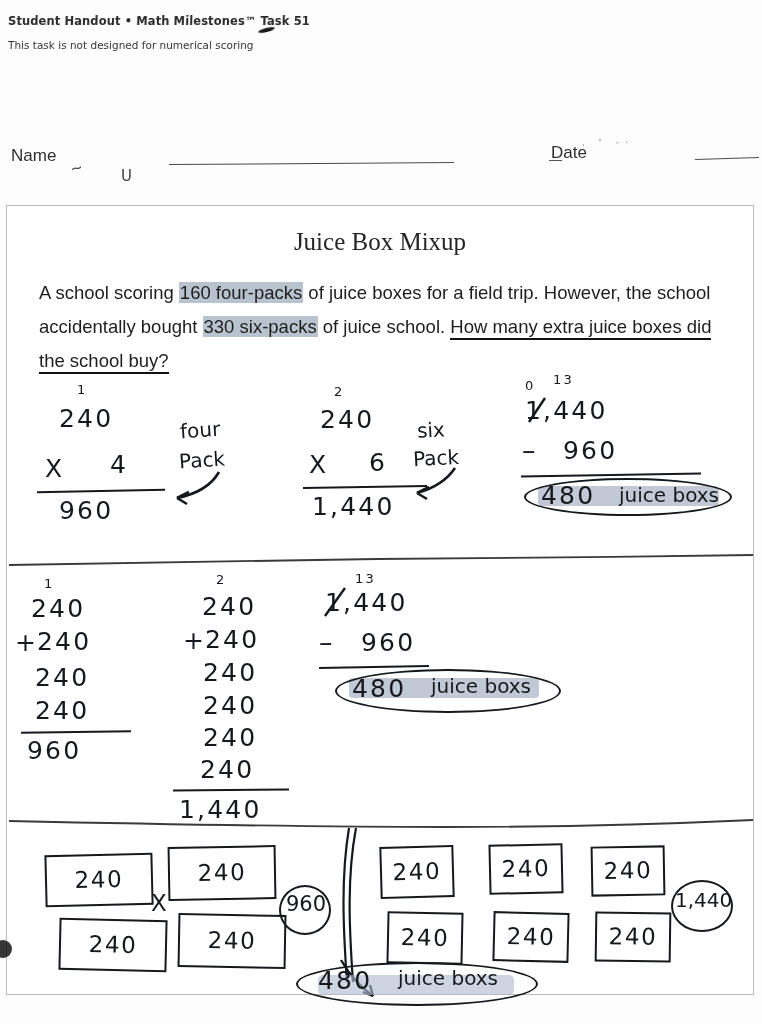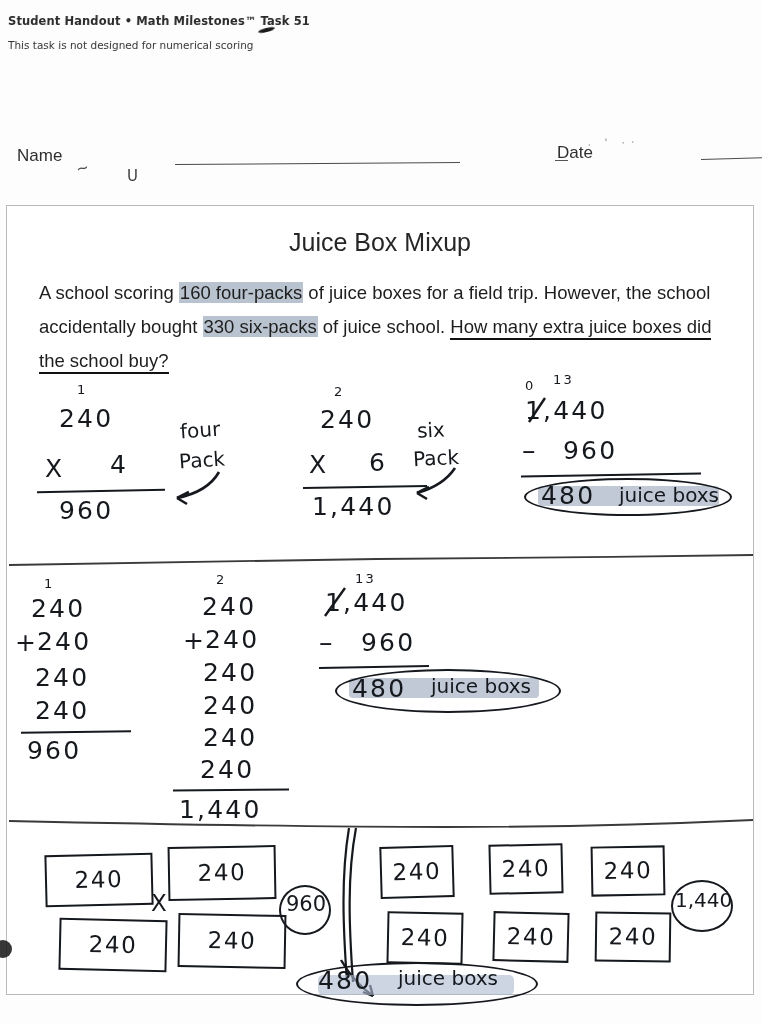--- a/index.html
+++ b/index.html
@@ -23,21 +23,21 @@
     filter:blur(.4px);}
 
   
   .logo{position:absolute;right:14px;top:12px;display:flex;align-items:center;gap:11px;}
   .logo-mark{width:48px;height:48px;position:relative;}
   .logo-text{line-height:1.04;font-size:25px;color:#232323;
     font-family:"Liberation Sans", sans-serif;font-weight:400;}
   .logo-text .tm{font-size:9px;vertical-align:super;color:#555;}
 
   
-  .namerow{position:absolute;left:9px;top:138px;width:684px;height:42px;}
+  .namerow{position:absolute;left:3px;top:138px;width:684px;height:42px;}
   .lbl{position:absolute;font-size:17px;color:#2f2f2f;
     font-family:"Liberation Sans", sans-serif;}
   .name-lbl{left:8px;top:8px;}
   .date-lbl{left:548px;top:5px;}
   .rule{position:absolute;height:0;border-bottom:1.5px solid #4b4b4b;}
   .rule-name{left:166px;top:25px;width:285px;transform:rotate(-.45deg);}
   .rule-date{left:692px;top:20px;width:64px;transform:rotate(-1.6deg);}
   .pen-a{position:absolute;left:67px;top:21px;font-size:15px;color:#4a4a4a;
     transform:rotate(-12deg);font-family:"DejaVu Sans", sans-serif;}
   .pen-b{position:absolute;left:118px;top:29px;font-size:15px;color:#3d3d3d;
@@ -45,21 +45,21 @@
   .date-dots{position:absolute;left:578px;top:-3px;font-size:13px;color:#9a9a9a;
     letter-spacing:5px;transform:rotate(-4deg);}
   .date-dash{position:absolute;left:546px;top:22px;width:13px;height:0;
     border-bottom:1.4px solid #555;}
 
   
   .card{position:absolute;left:6px;top:205px;width:748px;height:790px;
     border:1px solid #b9b9b9;background:#fff;box-sizing:border-box;}
 
   .title{position:absolute;left:0;right:0;top:22px;text-align:center;
-    font-size:25px;color:#262626;font-family:Liberation Sans, sans-serif;}
+    font-size:25px;color:#262626;font-family:Liberation Serif, serif;}
 
   .prompt{position:absolute;left:32px;top:70px;width:690px;
     font-size:18.5px;line-height:34px;color:#1e1e1e;
     font-family:"Liberation Sans", sans-serif;}
   .hl{background:#b9c3cf;padding:0 1px;}
   .ul{border-bottom:2.6px solid #111;padding-bottom:1px;}
 
   
   .divider{position:absolute;left:0;width:748px;height:14px;overflow:hidden;}
   .divider svg{display:block;}

